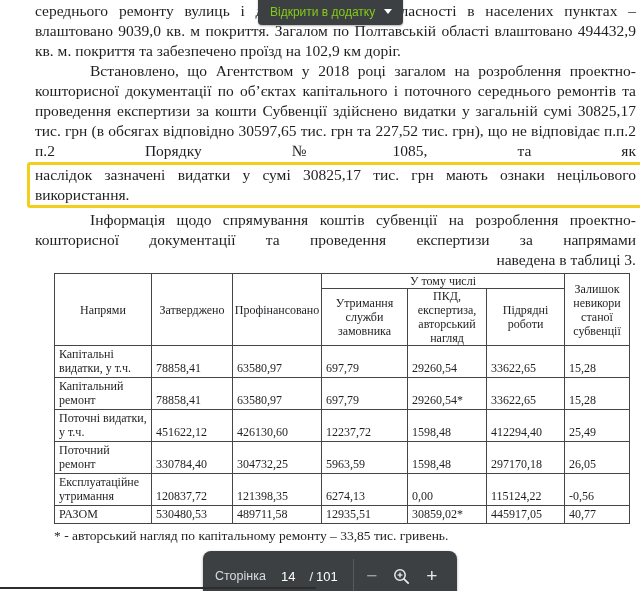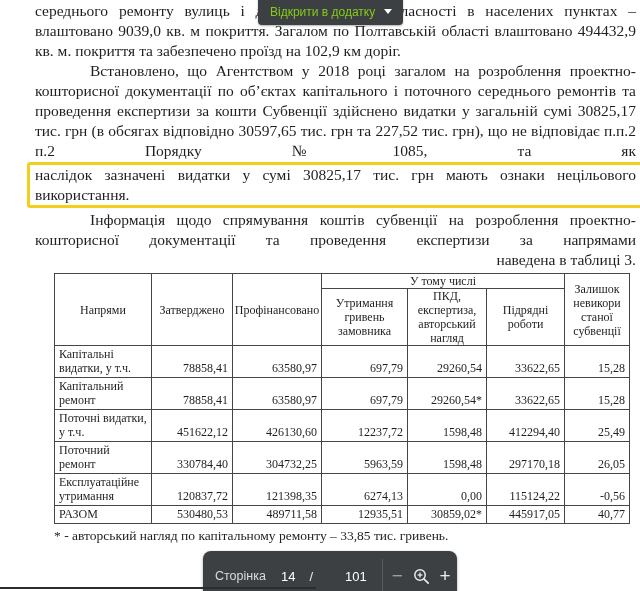--- a/index.html
+++ b/index.html
@@ -48,21 +48,21 @@
     line-height: 14px;
   }
   table.fin th, table.fin td {
     border: 1px solid #454545;
     padding: 1px 4px 2px 4px;
     font-weight: normal;
     overflow: hidden;
   }
   table.fin th { text-align: center; vertical-align: middle; padding: 0 1px; }
   table.fin td.lbl { text-align: left; vertical-align: top; }
-  table.fin td.num { text-align: right; vertical-align: bottom; }
+  table.fin td.num { text-align: left; vertical-align: bottom; }
 
   .footnote {
     margin: 4px 0 0 19px;
     font-size: 13.5px;
     line-height: 16px;
     text-align: left;
   }
   .page-number {
     text-align: center;
     font-size: 13px;
@@ -108,21 +108,21 @@
     border-radius: 8px;
     display: flex;
     align-items: center;
     font-family: "Liberation Sans", sans-serif;
     box-shadow: 0 1px 3px rgba(0,0,0,0.35);
   }
   .toolbar .page-label { color: #dadce0; font-size: 12.5px; margin-left: 12px; }
   .toolbar .pg { color: #ffffff; font-size: 13px; }
   .toolbar .pg.cur { margin-left: 15px; }
   .toolbar .sep { color: #e8eaed; font-size: 13px; margin-left: 14px; }
-  .toolbar .pg.tot { margin-left: 32px; }
+  .toolbar .pg.tot { margin-left: 3px; }
   .toolbar .divider {
     width: 1px; height: 34px;
     background: rgba(255,255,255,0.14);
     margin-left: 15px;
   }
   .tool-btn {
     width: 30px; height: 34px;
     display: flex; align-items: center; justify-content: center;
     cursor: pointer;
   }
@@ -166,21 +166,21 @@
     </colgroup>
     <tbody>
         <tr>
       <th rowspan="2">Напрями</th>
       <th rowspan="2">Затверджено</th>
       <th rowspan="2">Профінансовано</th>
       <th colspan="3">У тому числі</th>
       <th rowspan="2">Залишок невикори станої субвенції</th>
     </tr>
     <tr>
-      <th>Утримання гривень замовника</th>
+      <th>Утримання служби замовника</th>
       <th>ПКД, експертиза, авторський нагляд</th>
       <th>Підрядні роботи</th>
     </tr>
 
     <tr>
       <td class="lbl">Капітальні видатки, у т.ч.</td>
       <td class="num">78858,41</td>
       <td class="num">63580,97</td>
       <td class="num">697,79</td>
       <td class="num">29260,54</td>

